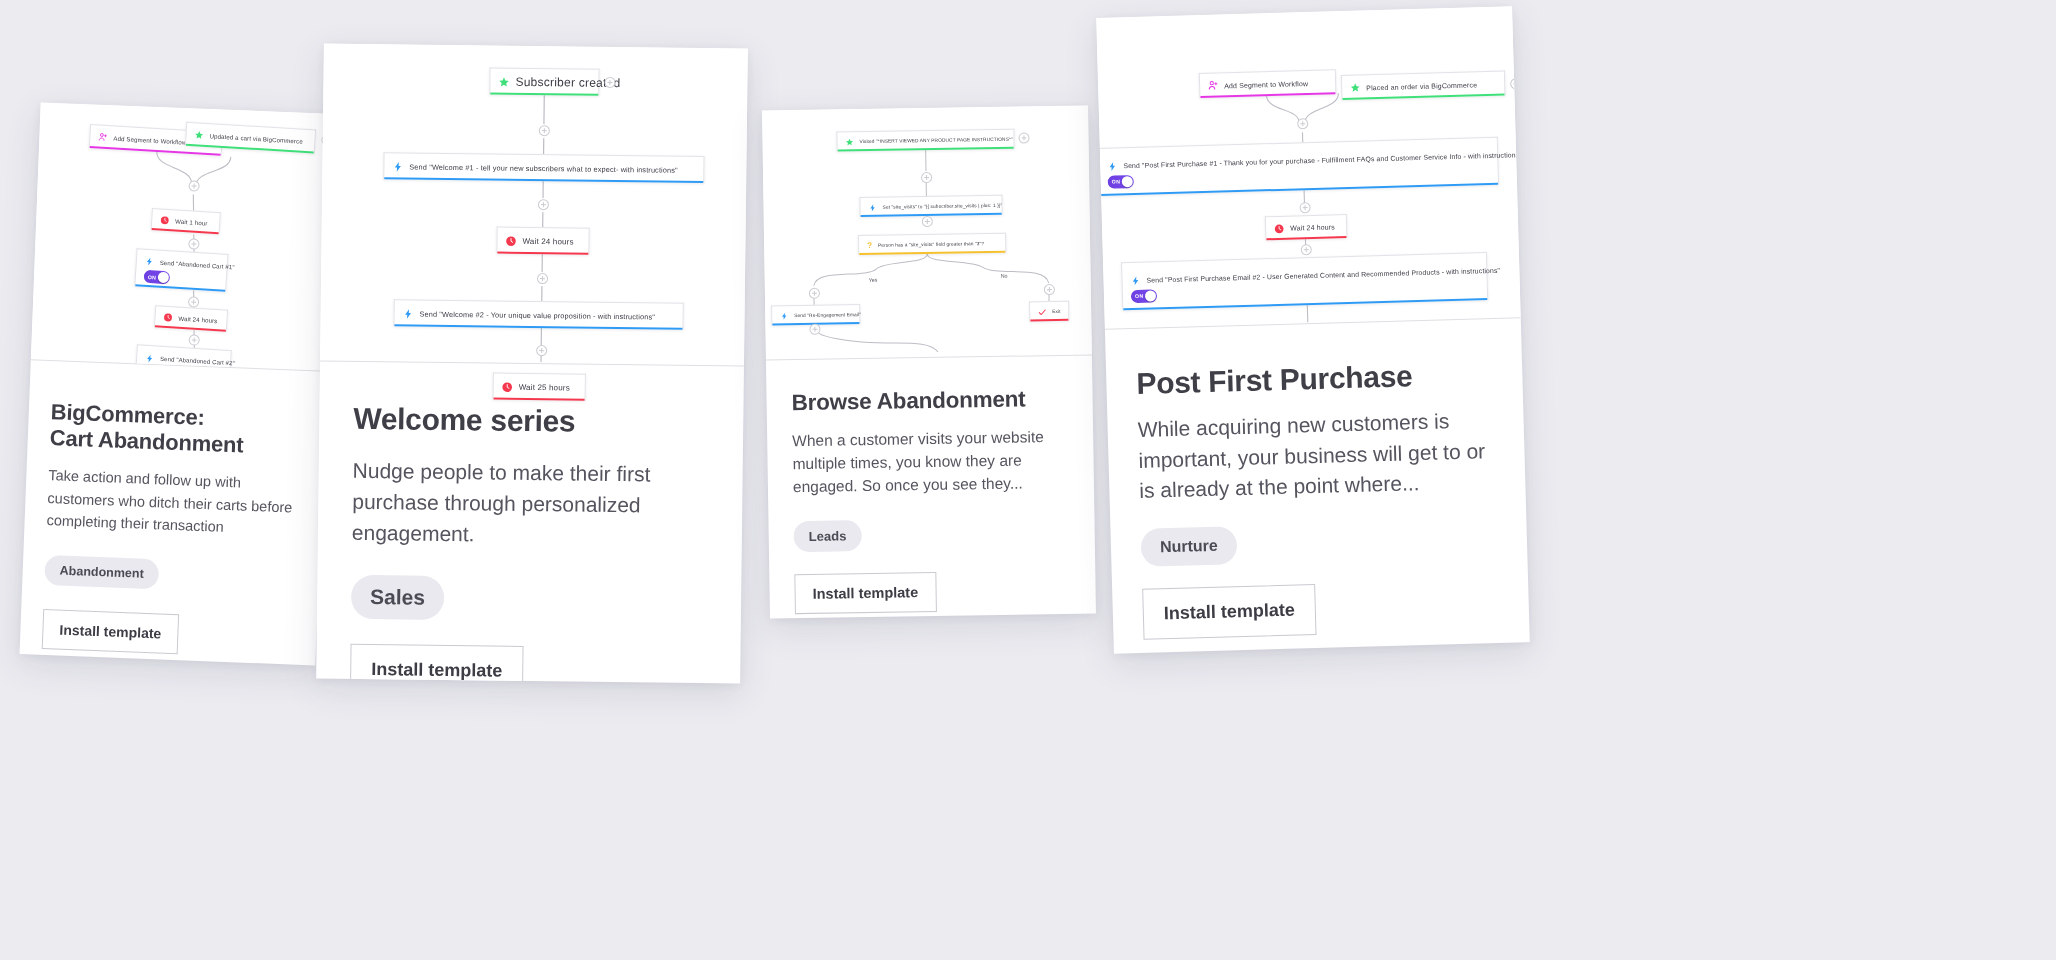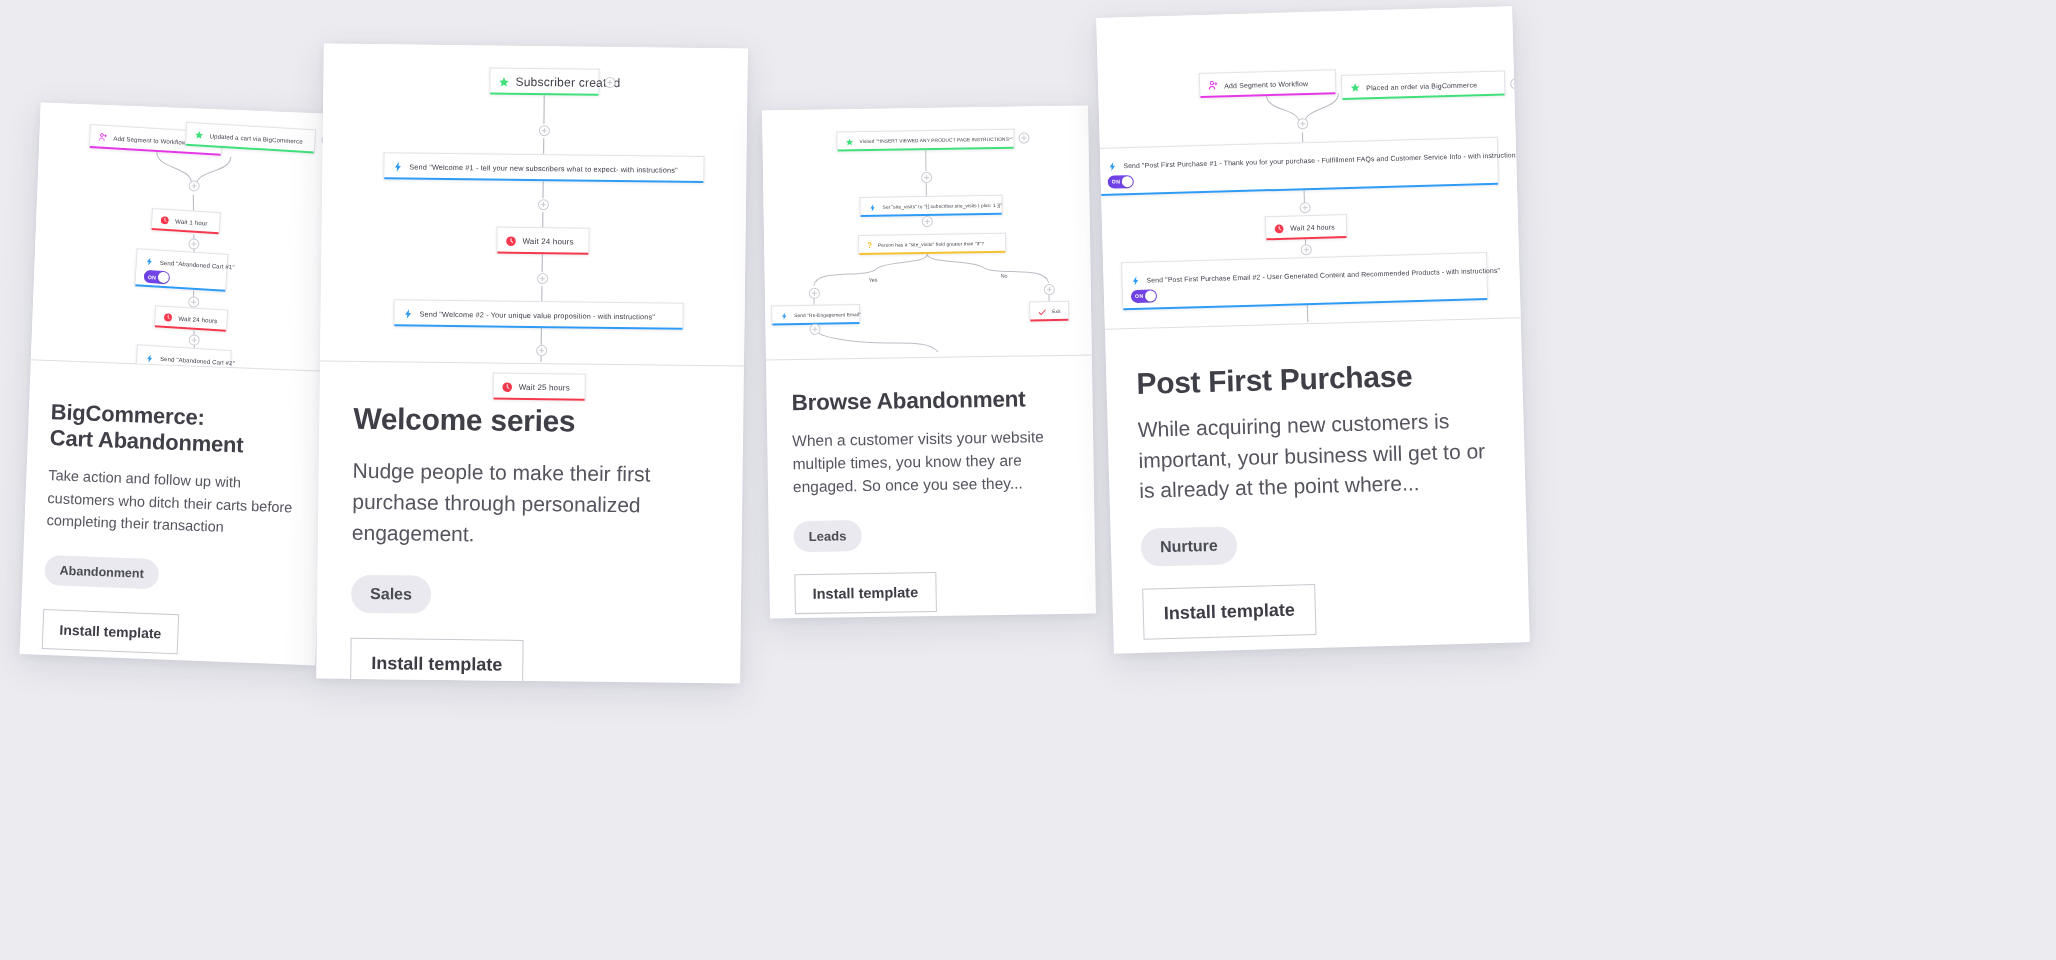--- a/index.html
+++ b/index.html
@@ -192,21 +192,21 @@
   #card-2 {
     left: 320px; top: 46px;
     width: 424px; height: 635px;
     transform: rotate(0.7deg);
     transform-origin: 50% 50%;
   }
   #card-2 .flow-pane { height: 318px; }
   #card-2 .card-body { padding: 40px 34px 0 34px; }
   #card-2 .card-title { font-size: 30px; line-height: 1.15; }
   #card-2 .card-desc { font-size: 21px; line-height: 1.48; margin-top: 18px; }
-  #card-2 .tag { font-size: 16px; padding: 10px 19px; margin-top: 27px; }
+  #card-2 .tag { font-size: 21px; padding: 10px 19px; margin-top: 27px; }
   #card-2 .install-btn { font-size: 18px; padding: 14px 20px; margin-top: 25px; }
 
   
   #card-3 {
     left: 766px; top: 108px;
     width: 326px; height: 508px;
     transform: rotate(-0.9deg);
     transform-origin: 50% 50%;
   }
   #card-3 .flow-pane { height: 250px; }

